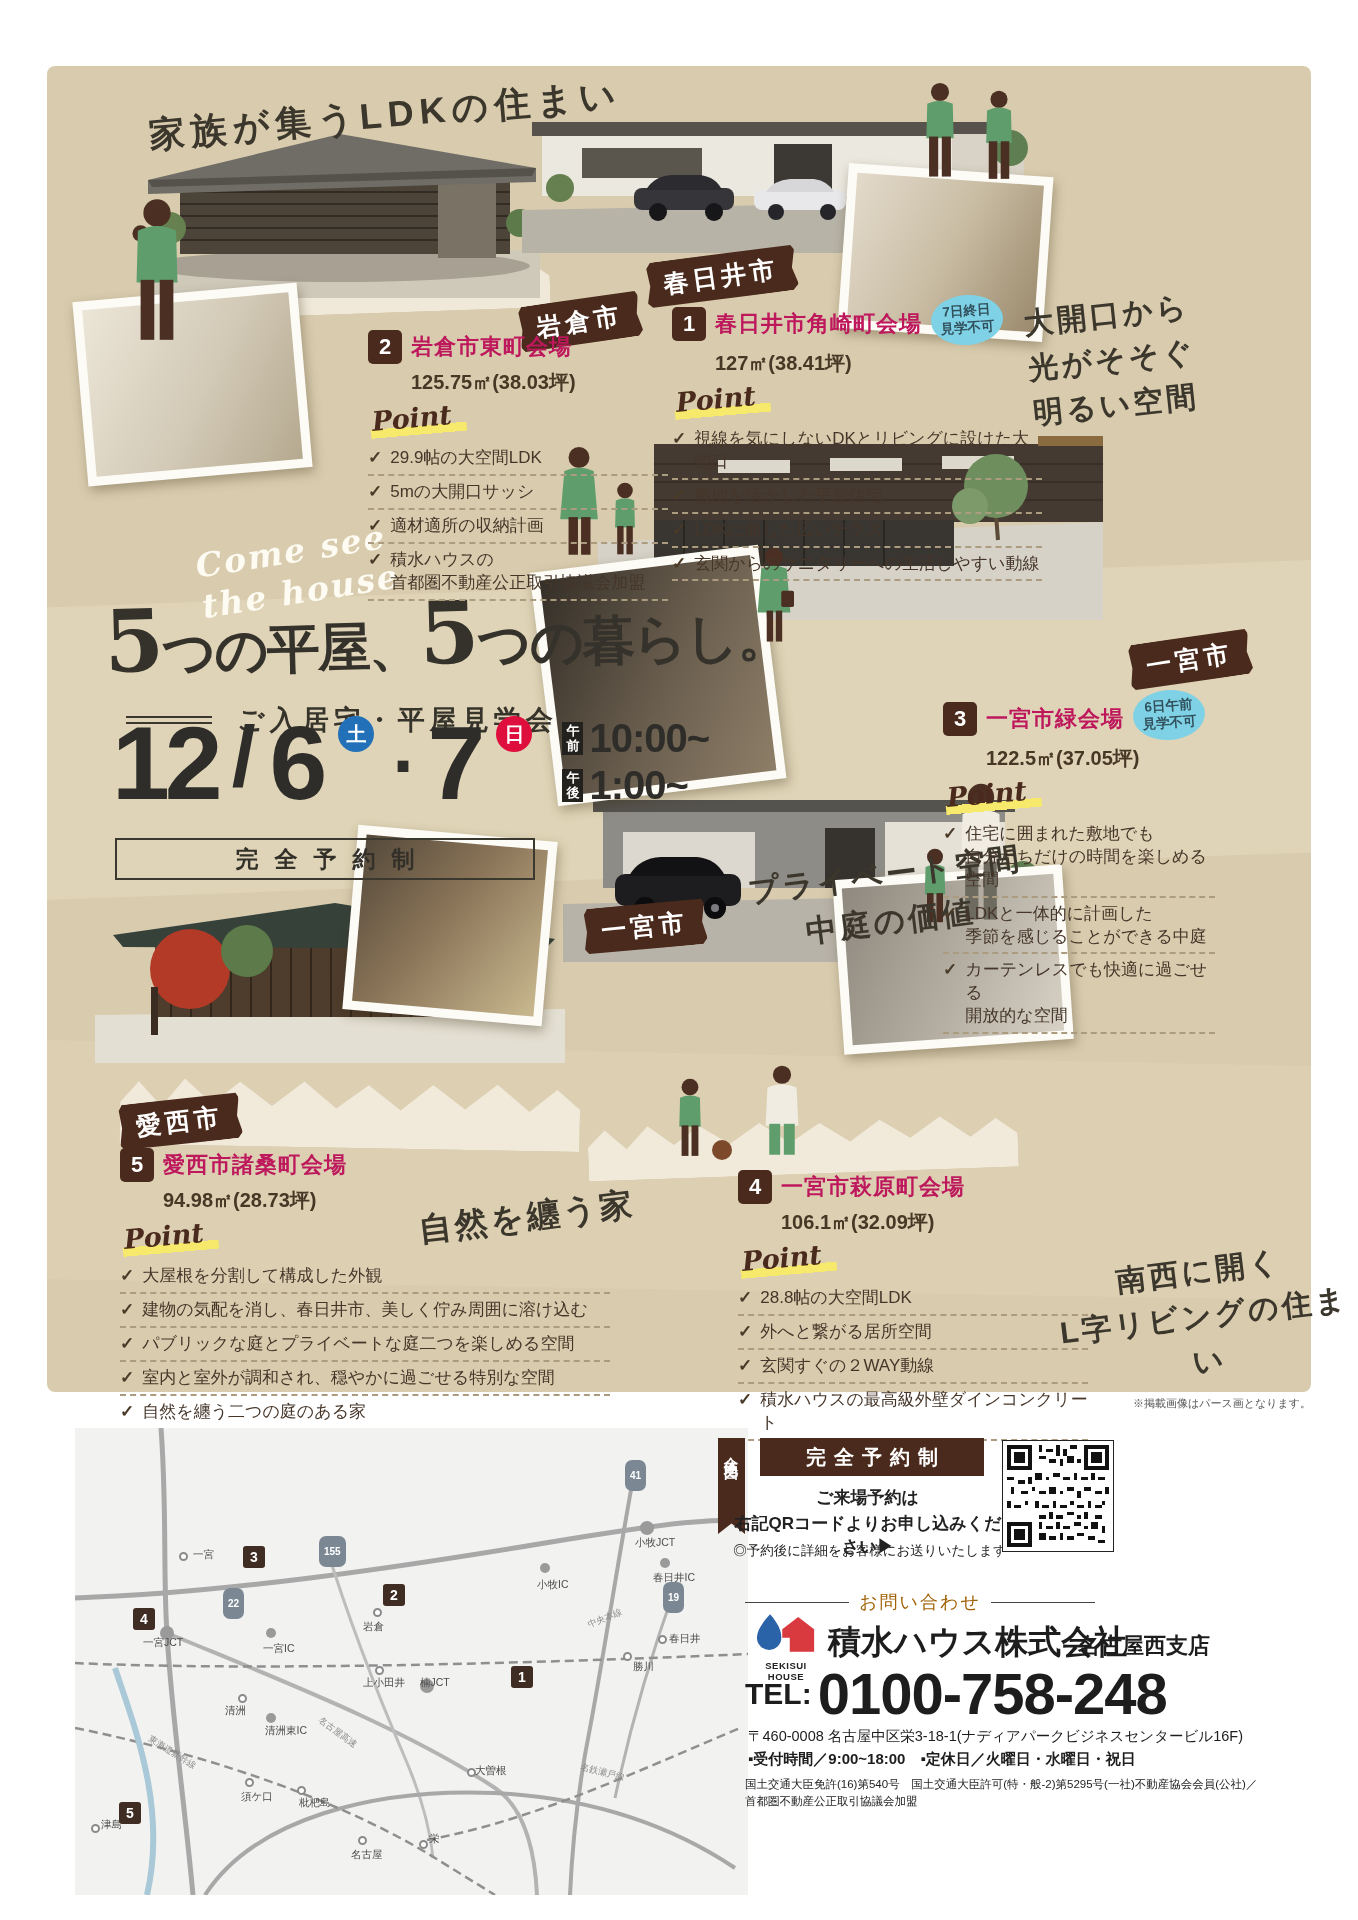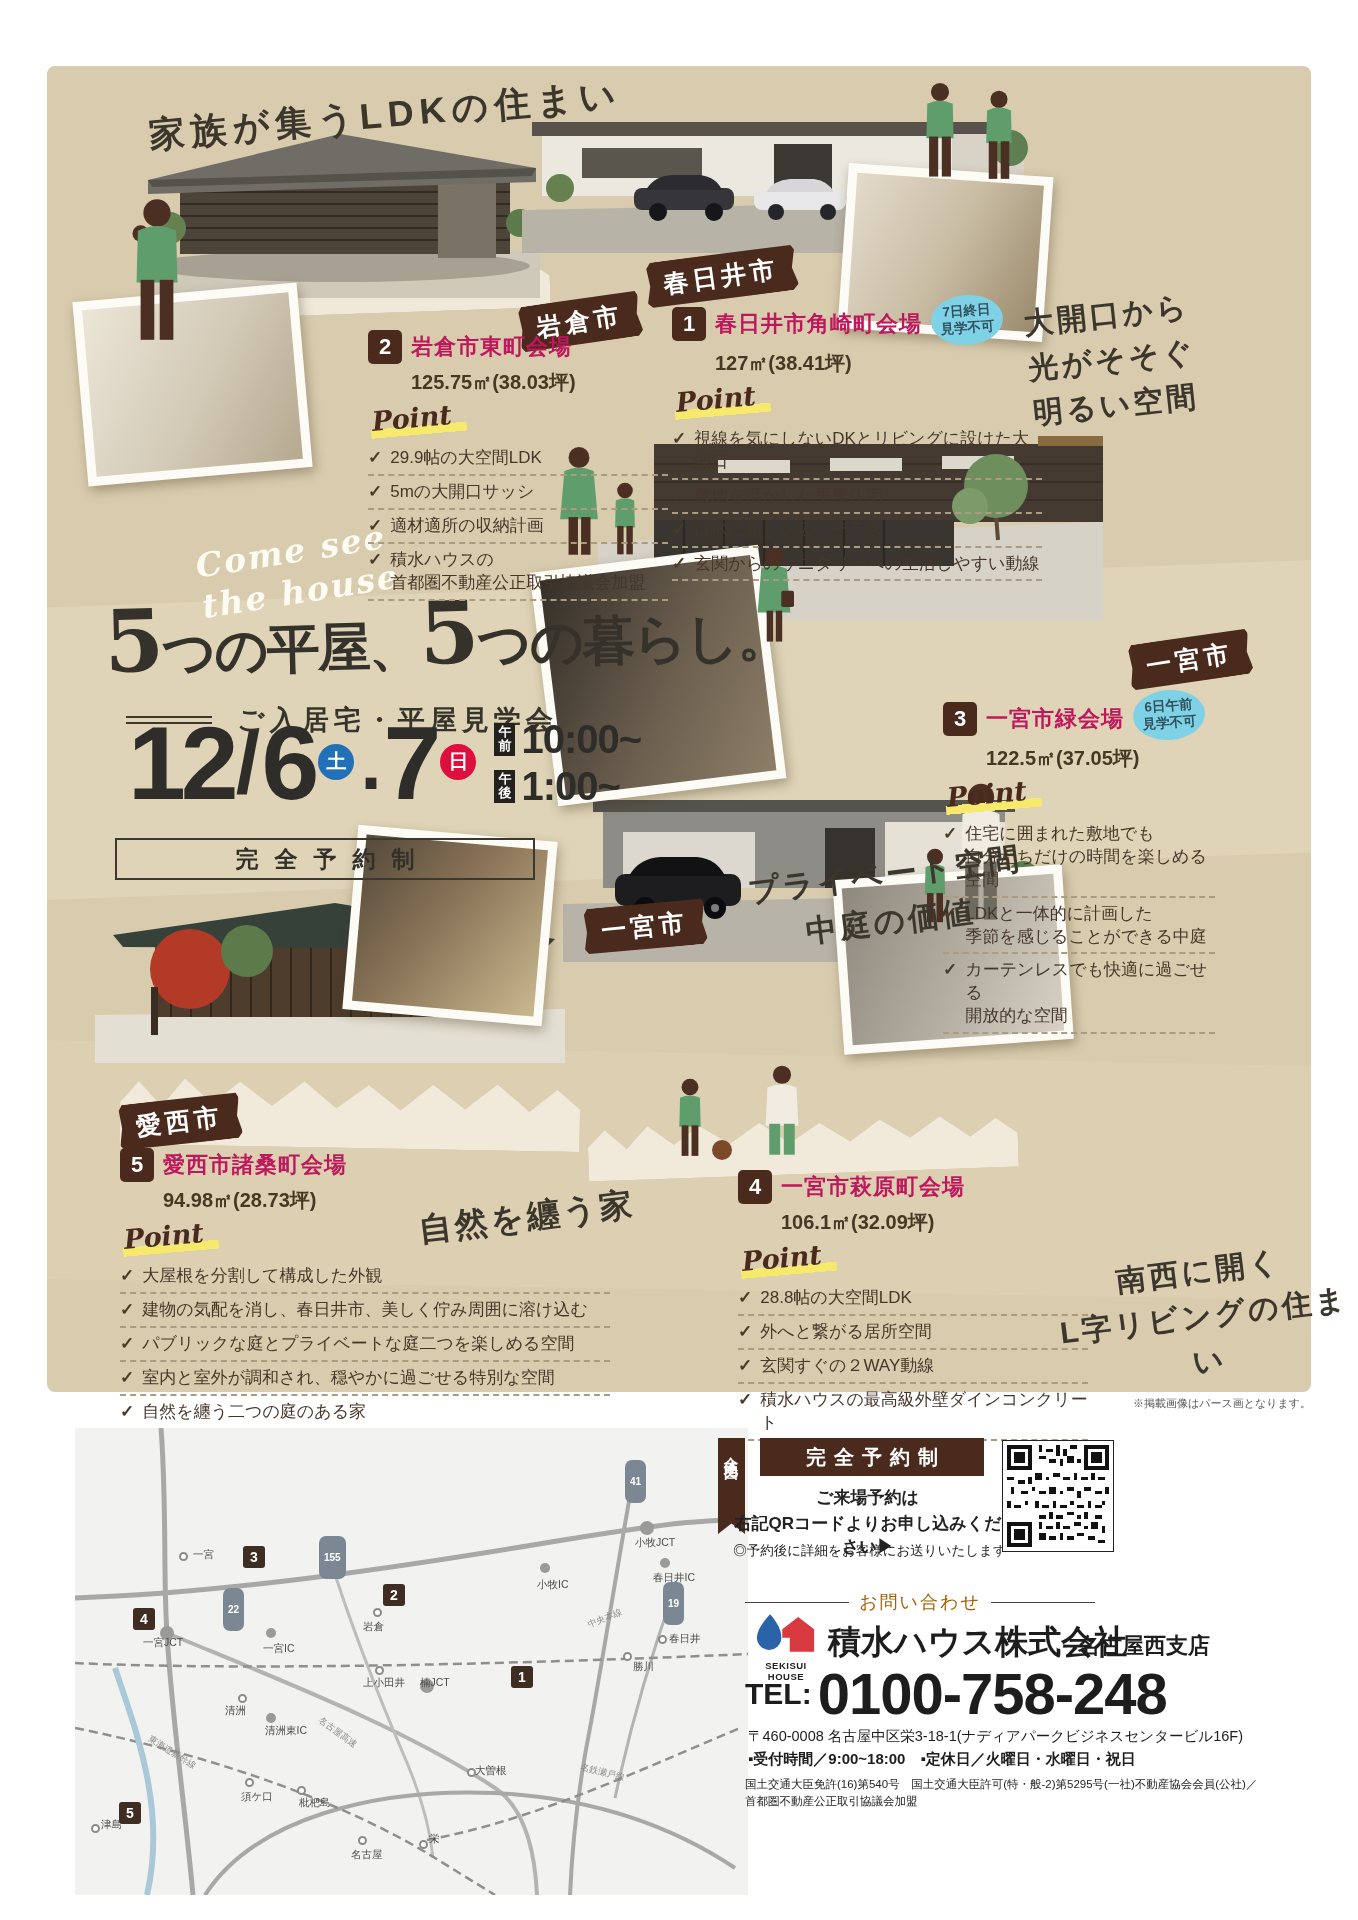--- a/index.html
+++ b/index.html
@@ -50,21 +50,21 @@
               transform:rotate(-9deg); white-space:pre-line; line-height:1.25; letter-spacing:2px;
               text-indent:0; }
   .title { position:absolute; left:104px; top:582px; display:flex; align-items:baseline;
            transform:rotate(-1.5deg); color:#34322b; font-weight:bold; letter-spacing:-2px; }
   .title .t5 { font-size:86px; font-family:"DejaVu Serif", serif; }
   .title .tk { font-size:53px; }
   .sub { position:absolute; left:126px; top:702px; display:flex; align-items:center; gap:25px; }
   .dline { width:86px; height:8px; border-top:2.5px solid #3c382e; border-bottom:2.5px solid #3c382e; }
   .sub-t { font-size:27px; font-weight:bold; color:#36332b; letter-spacing:5px; }
 
-  .date-row { position:absolute; left:128px; top:716px; display:flex; align-items:center; }
+  .date-row { position:absolute; left:112px; top:716px; display:flex; align-items:flex-start;gap:12px; }
   .dnum { font-size:104px; font-weight:800; color:#2e2d29; letter-spacing:-5px; line-height:.92; }
   .dslash { font-size:86px; font-weight:800; color:#2e2d29; line-height:.95; margin:0 2px; }
   .ddot { font-size:76px; font-weight:800; color:#2e2d29; line-height:.8; margin:0 2px; }
   .dcirc { width:36px; height:36px; border-radius:50%; color:#fff; font-size:20px; font-weight:bold;
            display:flex; align-items:center; justify-content:center; margin:0 4px 4px 4px; flex:0 0 auto; }
   .sat { background:#2170b8; } .sun { background:#de0f3c; }
   .times { margin-left:14px; display:flex; flex-direction:column; gap:2px; margin-bottom:2px; }
   .time-row { display:flex; align-items:center; gap:6px; }
   .tlabel { background:#23211d; color:#fff; font-size:13px; width:21px; line-height:1.1;
             padding:2px 3px; text-align:center; word-break:break-all; font-weight:bold; }
@@ -79,21 +79,21 @@
 
   
   .map { position:absolute; left:75px; top:1428px; width:673px; height:467px; background:#f2f2f0; }
   .map-label { position:absolute; font-size:10.5px; color:#4c4c4c; white-space:nowrap; }
   .map-station { position:absolute; width:9px; height:9px; border-radius:50%; background:#fff;
                  border:2px solid #8a8a8a; }
   .map-marker { position:absolute; width:22px; height:22px; background:#3f2c22; color:#fff;
                 font-size:14px; font-weight:bold; display:flex; align-items:center;
                 justify-content:center; border-radius:3px; }
   .shield { position:absolute; background:#7b8894; color:#fff; font-size:10px; font-weight:bold;
-            padding:16px 5px; border-radius:7px; }
+            padding:10px 5px; border-radius:7px; }
   .roadname { position:absolute; font-size:9px; color:#8a8a8a; white-space:nowrap; }
   .map-tab { position:absolute; left:643px; top:10px; width:27px; height:96px; background:#4a2a1c;
              color:#fff; font-size:14px; font-weight:bold; writing-mode:vertical-rl;
              display:flex; align-items:center; justify-content:flex-start; padding-top:8px;
              letter-spacing:3px; clip-path:polygon(0 0,100% 0,100% 100%,50% 89%,0 100%); }
 
   .bk-box { position:absolute; left:760px; top:1438px; width:224px; height:38px; background:#4a2a1c;
             color:#fff; font-size:20px; font-weight:bold; letter-spacing:8px;
             display:flex; align-items:center; justify-content:center; padding-left:8px; }
   .bk-l1 { position:absolute; left:745px; top:1486px; width:245px; text-align:center;

